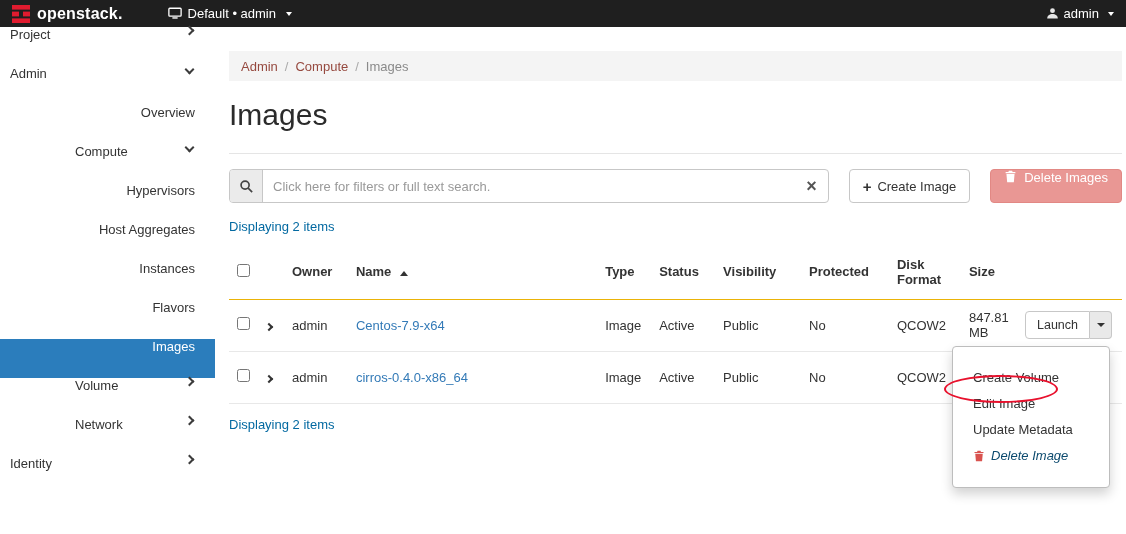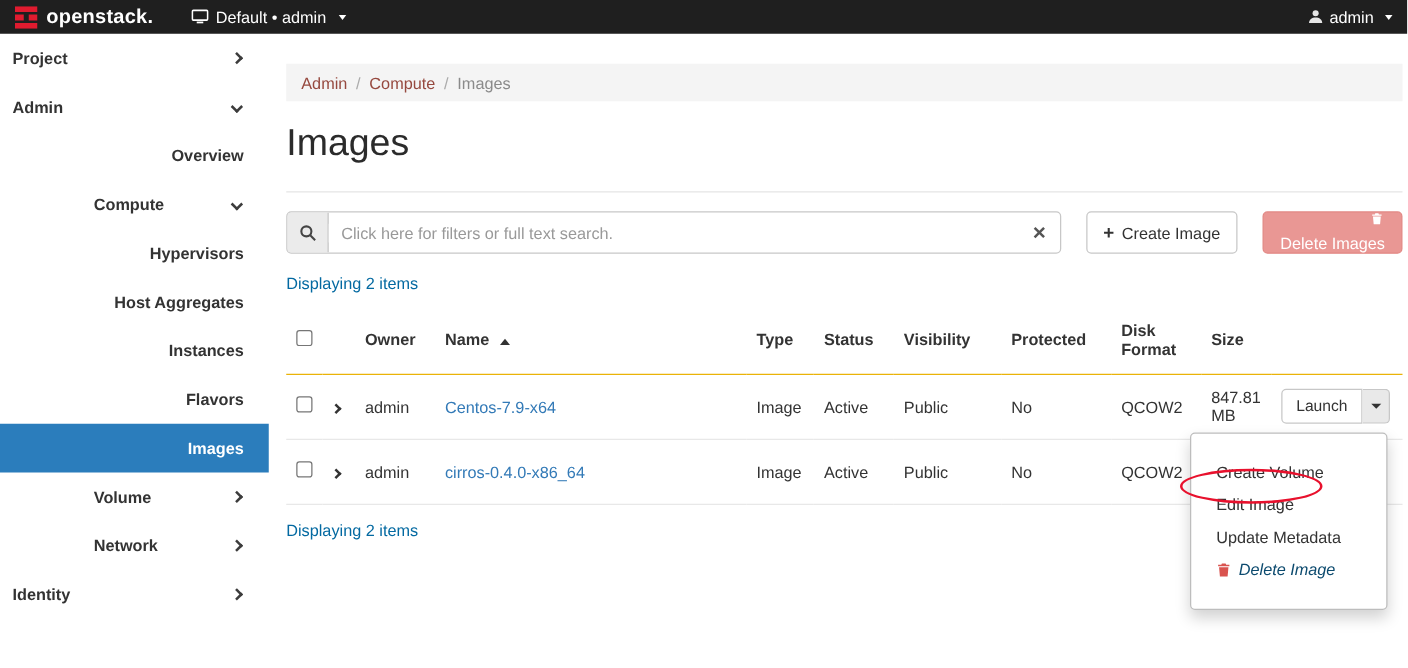--- a/index.html
+++ b/index.html
@@ -7,32 +7,32 @@
   .screen {
     width:1126px; height:534px; position:relative; overflow:hidden;
     font-family:"Liberation Sans", sans-serif; background:#fff; color:#333;
   }
 
   
   .topbar { height:27px; background:#1f1f1f; display:flex; align-items:center;
             color:#fff; padding:0 12px; }
   .brand { display:flex; align-items:center; gap:7px; font-size:16px; font-weight:bold;
            letter-spacing:.2px; cursor:pointer; }
-  .context { margin-left:30px; display:flex; align-items:center; gap:6px; font-size:13px; cursor:pointer; }
+  .context { margin-left:45px; display:flex; align-items:center; gap:6px; font-size:13px; cursor:pointer; }
   .topbar-right { margin-left:auto; display:flex; align-items:center; gap:5px; font-size:13px; cursor:pointer; }
   .tri { width:0; height:0; border-left:3.5px solid transparent; border-right:3.5px solid transparent;
          border-top:4px solid #fff; display:inline-block; margin-left:4px; }
 
   
   .body { display:flex; height:507px; }
   .sidebar { width:215px; flex:0 0 215px; }
   .main { flex:1; padding:24px 4px 0 14px; }
 
   
-  .nav-item { height:39px; display:flex; align-items:center; font-size:13px; color:#333; cursor:pointer;font-weight:bold; }
+  .nav-item { height:39px; display:flex; align-items:flex-start; font-size:13px; color:#333; cursor:pointer; }
   .nav-item .chev { margin-left:auto; margin-right:22px; }
   .lvl0 { padding-left:10px; }
   .lvl1 { padding-left:75px; }
   .leaf { justify-content:flex-end; padding-right:20px; }
   .leaf.active { background:#2b7dbc; color:#fff; }
   .chev { display:inline-block; width:7px; height:7px; border-style:solid; border-color:#3c3c3c;
           border-width:0 2px 2px 0; }
   .chev.right { transform:rotate(-45deg); }
   .chev.down  { transform:rotate(45deg); }
 
@@ -53,23 +53,23 @@
   .search-icon-cell { width:33px; align-self:stretch; background:#ebebeb; border-right:1px solid #c7c7c7;
                       display:flex; align-items:center; justify-content:center; }
   .search-input { flex:1; border:none; outline:none; font-size:13px; color:#555;
                   padding:0 10px; font-family:inherit; }
   .search-input::placeholder { color:#999; }
   .clear-x { font-size:18px; color:#555; font-weight:bold; margin:0 11px; line-height:1; cursor:pointer; }
   .btn-default { display:flex; align-items:center; gap:6px; background:#fff; border:1px solid #c7c7c7;
                  border-radius:4px; font-size:13px; color:#333; padding:0 13px; height:34px;
                  cursor:pointer; font-family:inherit; white-space:nowrap; }
   .plus { font-size:15px; font-weight:bold; line-height:1; }
-  .btn-danger-dis { display:flex; align-items:flex-end; gap:7px; background:#e99794; border:1px solid #e28884;
+  .btn-danger-dis { display:flex; align-items:flex-start; gap:7px; background:#e99794; border:1px solid #e28884;
                     border-radius:4px; color:#fff; font-size:13px; padding:0 13px; height:34px;
-                    cursor:pointer; font-family:inherit; white-space:nowrap;flex-direction:column; }
+                    cursor:pointer; font-family:inherit; white-space:nowrap; }
 
   
   .displaying { font-size:13px; color:#0369a1; margin-top:16px; }
   table { width:100%; border-collapse:collapse; font-size:13px; color:#333; margin-top:11px; }
   thead th { text-align:left; font-weight:bold; padding:0 8px; height:54px; vertical-align:middle;
              border-bottom:1px solid #eab308; cursor:pointer; }
   tbody td { height:52px; padding:0 8px; vertical-align:middle; border-bottom:1px solid #e8e8e8; }
   .sort-asc { width:0; height:0; border-left:4px solid transparent; border-right:4px solid transparent;
               border-bottom:5px solid #333; display:inline-block; margin-left:5px; }
   input[type=checkbox] { width:13px; height:13px; margin:0; cursor:pointer; }

